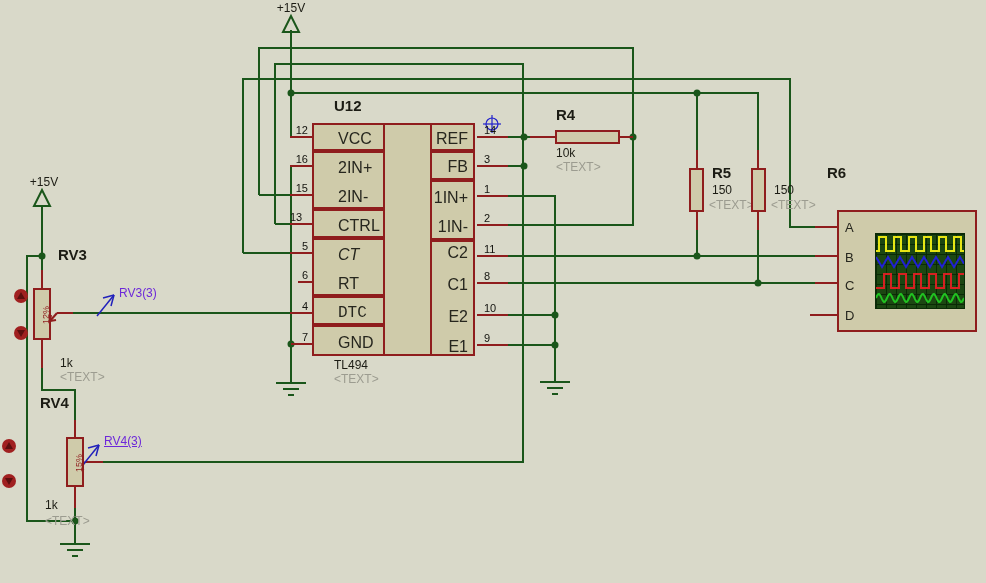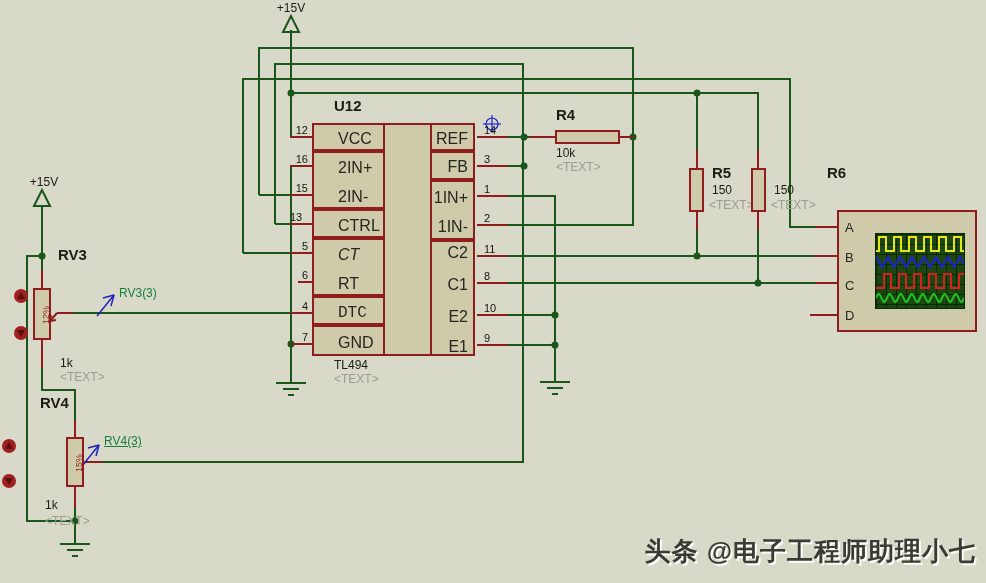--- a/index.html
+++ b/index.html
@@ -5,21 +5,21 @@
   html,body{margin:0;padding:0;background:#888;}
   #stage{position:relative;width:986px;height:583px;background:#d9d9c9;overflow:hidden;
          font-family:"Liberation Sans", sans-serif;}
   .abs{position:absolute;}
   svg{position:absolute;top:0;left:0;}
   .txt{position:absolute;color:#1c1c14;font-size:12px;line-height:13px;white-space:nowrap;}
   .ref{font-weight:bold;font-size:15px;}
   .muted{color:#9c9c90;}
   .pnum{font-size:11px;color:#14140f;}
   .pname{font-size:16px;color:#26261e;}
-  .blue{color:#15803d;font-size:12px;}
+  .blue{color:#6d28d9;font-size:12px;}
   .cell{position:absolute;background:#cfcbaa;border:2px solid #8f1d1d;box-sizing:border-box;}
   .icbody{position:absolute;background:#cfcbaa;border:2px solid #8f1d1d;box-sizing:border-box;}
   .rbody{position:absolute;background:#cfcbaa;border:2px solid #8f1d1d;box-sizing:border-box;}
   .potbody{position:absolute;background:#cfcbaa;border:2px solid #8f1d1d;box-sizing:border-box;}
   .potpct{position:absolute;color:#8f1d1d;font-size:9px;transform:rotate(-90deg);transform-origin:center;}
   .scopebox{position:absolute;left:837px;top:210px;width:140px;height:122px;
             background:#cfcbaa;border:2px solid #8f1d1d;box-sizing:border-box;}
   .screen{position:absolute;left:875px;top:233px;width:90px;height:76px;background:#1c4712;
           background-image:repeating-linear-gradient(#0a2a06 0 1px, transparent 1px 10px),
                            repeating-linear-gradient(90deg,#0a2a06 0 1px, transparent 1px 10px);
@@ -279,15 +279,14 @@
   <div class="chan" style="left:845px;top:308px;">D</div>
   <div class="screen">
     <svg id="trace-svg" width="88" height="74" viewBox="0 0 88 74">
         <polyline points="0,17.0 1,17.0 2,17.0 3,17 3,3.0 4,3.0 5,3.0 6,3.0 7,3.0 8,3.0 9,3.0 10,3 10,17.0 11,17.0 12,17.0 13,17.0 14,17.0 15,17.0 16,17.0 17,17.0 18,17 18,3.0 19,3.0 20,3.0 21,3.0 22,3.0 23,3.0 24,3.0 25,3 25,17.0 26,17.0 27,17.0 28,17.0 29,17.0 30,17.0 31,17.0 32,17.0 33,17 33,3.0 34,3.0 35,3.0 36,3.0 37,3.0 38,3.0 39,3.0 40,3 40,17.0 41,17.0 42,17.0 43,17.0 44,17.0 45,17.0 46,17.0 47,17.0 48,17 48,3.0 49,3.0 50,3.0 51,3.0 52,3.0 53,3.0 54,3.0 55,3 55,17.0 56,17.0 57,17.0 58,17.0 59,17.0 60,17.0 61,17.0 62,17.0 63,17 63,3.0 64,3.0 65,3.0 66,3.0 67,3.0 68,3.0 69,3.0 70,3 70,17.0 71,17.0 72,17.0 73,17.0 74,17.0 75,17.0 76,17.0 77,17.0 78,17 78,3.0 79,3.0 80,3.0 81,3.0 82,3.0 83,3.0 84,3.0 85,3 85,17.0 86,17.0 87,17.0 88,17.0" fill="none" stroke="#e6e614" stroke-width="2"></polyline>
         <polyline points="0,23.0 1,24.7 2,26.3 3,28.0 4,29.7 5,31.3 6,33.0 7,31.3 8,29.7 9,28.0 10,26.3 11,24.7 12,23.0 13,24.7 14,26.3 15,28.0 16,29.7 17,31.3 18,33.0 19,31.3 20,29.7 21,28.0 22,26.3 23,24.7 24,23.0 25,24.7 26,26.3 27,28.0 28,29.7 29,31.3 30,33.0 31,31.3 32,29.7 33,28.0 34,26.3 35,24.7 36,23.0 37,24.7 38,26.3 39,28.0 40,29.7 41,31.3 42,33.0 43,31.3 44,29.7 45,28.0 46,26.3 47,24.7 48,23.0 49,24.7 50,26.3 51,28.0 52,29.7 53,31.3 54,33.0 55,31.3 56,29.7 57,28.0 58,26.3 59,24.7 60,23.0 61,24.7 62,26.3 63,28.0 64,29.7 65,31.3 66,33.0 67,31.3 68,29.7 69,28.0 70,26.3 71,24.7 72,23.0 73,24.7 74,26.3 75,28.0 76,29.7 77,31.3 78,33.0 79,31.3 80,29.7 81,28.0 82,26.3 83,24.7 84,23.0 85,24.7 86,26.3 87,28.0 88,29.7" fill="none" stroke="#2121d6" stroke-width="2"></polyline>
         <polyline points="0,54.0 1,54.0 2,54.0 3,54.0 4,54.0 5,54.0 6,54.0 7,54.0 8,54 8,40.0 9,40.0 10,40.0 11,40.0 12,40.0 13,40.0 14,40.0 15,40 15,54.0 16,54.0 17,54.0 18,54.0 19,54.0 20,54.0 21,54.0 22,54.0 23,54 23,40.0 24,40.0 25,40.0 26,40.0 27,40.0 28,40.0 29,40.0 30,40 30,54.0 31,54.0 32,54.0 33,54.0 34,54.0 35,54.0 36,54.0 37,54.0 38,54 38,40.0 39,40.0 40,40.0 41,40.0 42,40.0 43,40.0 44,40.0 45,40 45,54.0 46,54.0 47,54.0 48,54.0 49,54.0 50,54.0 51,54.0 52,54.0 53,54 53,40.0 54,40.0 55,40.0 56,40.0 57,40.0 58,40.0 59,40.0 60,40 60,54.0 61,54.0 62,54.0 63,54.0 64,54.0 65,54.0 66,54.0 67,54.0 68,54 68,40.0 69,40.0 70,40.0 71,40.0 72,40.0 73,40.0 74,40.0 75,40 75,54.0 76,54.0 77,54.0 78,54.0 79,54.0 80,54.0 81,54.0 82,54.0 83,54 83,40.0 84,40.0 85,40.0 86,40.0 87,40.0 88,40.0" fill="none" stroke="#d62121" stroke-width="2"></polyline>
         <polyline points="0,64.0 1,61.8 2,60.4 3,60.0 4,61.0 5,62.9 6,65.1 7,67.0 8,68.0 9,67.6 10,66.2 11,64.0 12,61.8 13,60.4 14,60.0 15,61.0 16,62.9 17,65.1 18,67.0 19,68.0 20,67.6 21,66.2 22,64.0 23,61.8 24,60.4 25,60.0 26,61.0 27,62.9 28,65.1 29,67.0 30,68.0 31,67.6 32,66.2 33,64.0 34,61.8 35,60.4 36,60.0 37,61.0 38,62.9 39,65.1 40,67.0 41,68.0 42,67.6 43,66.2 44,64.0 45,61.8 46,60.4 47,60.0 48,61.0 49,62.9 50,65.1 51,67.0 52,68.0 53,67.6 54,66.2 55,64.0 56,61.8 57,60.4 58,60.0 59,61.0 60,62.9 61,65.1 62,67.0 63,68.0 64,67.6 65,66.2 66,64.0 67,61.8 68,60.4 69,60.0 70,61.0 71,62.9 72,65.1 73,67.0 74,68.0 75,67.6 76,66.2 77,64.0 78,61.8 79,60.4 80,60.0 81,61.0 82,62.9 83,65.1 84,67.0 85,68.0 86,67.6 87,66.2 88,64.0" fill="none" stroke="#21c321" stroke-width="2"></polyline>
       </svg>
   </div>
 
-  <div class="wm">头条 @电子工程师助理小七</div>
 
 </div>
 
 </body></html>

